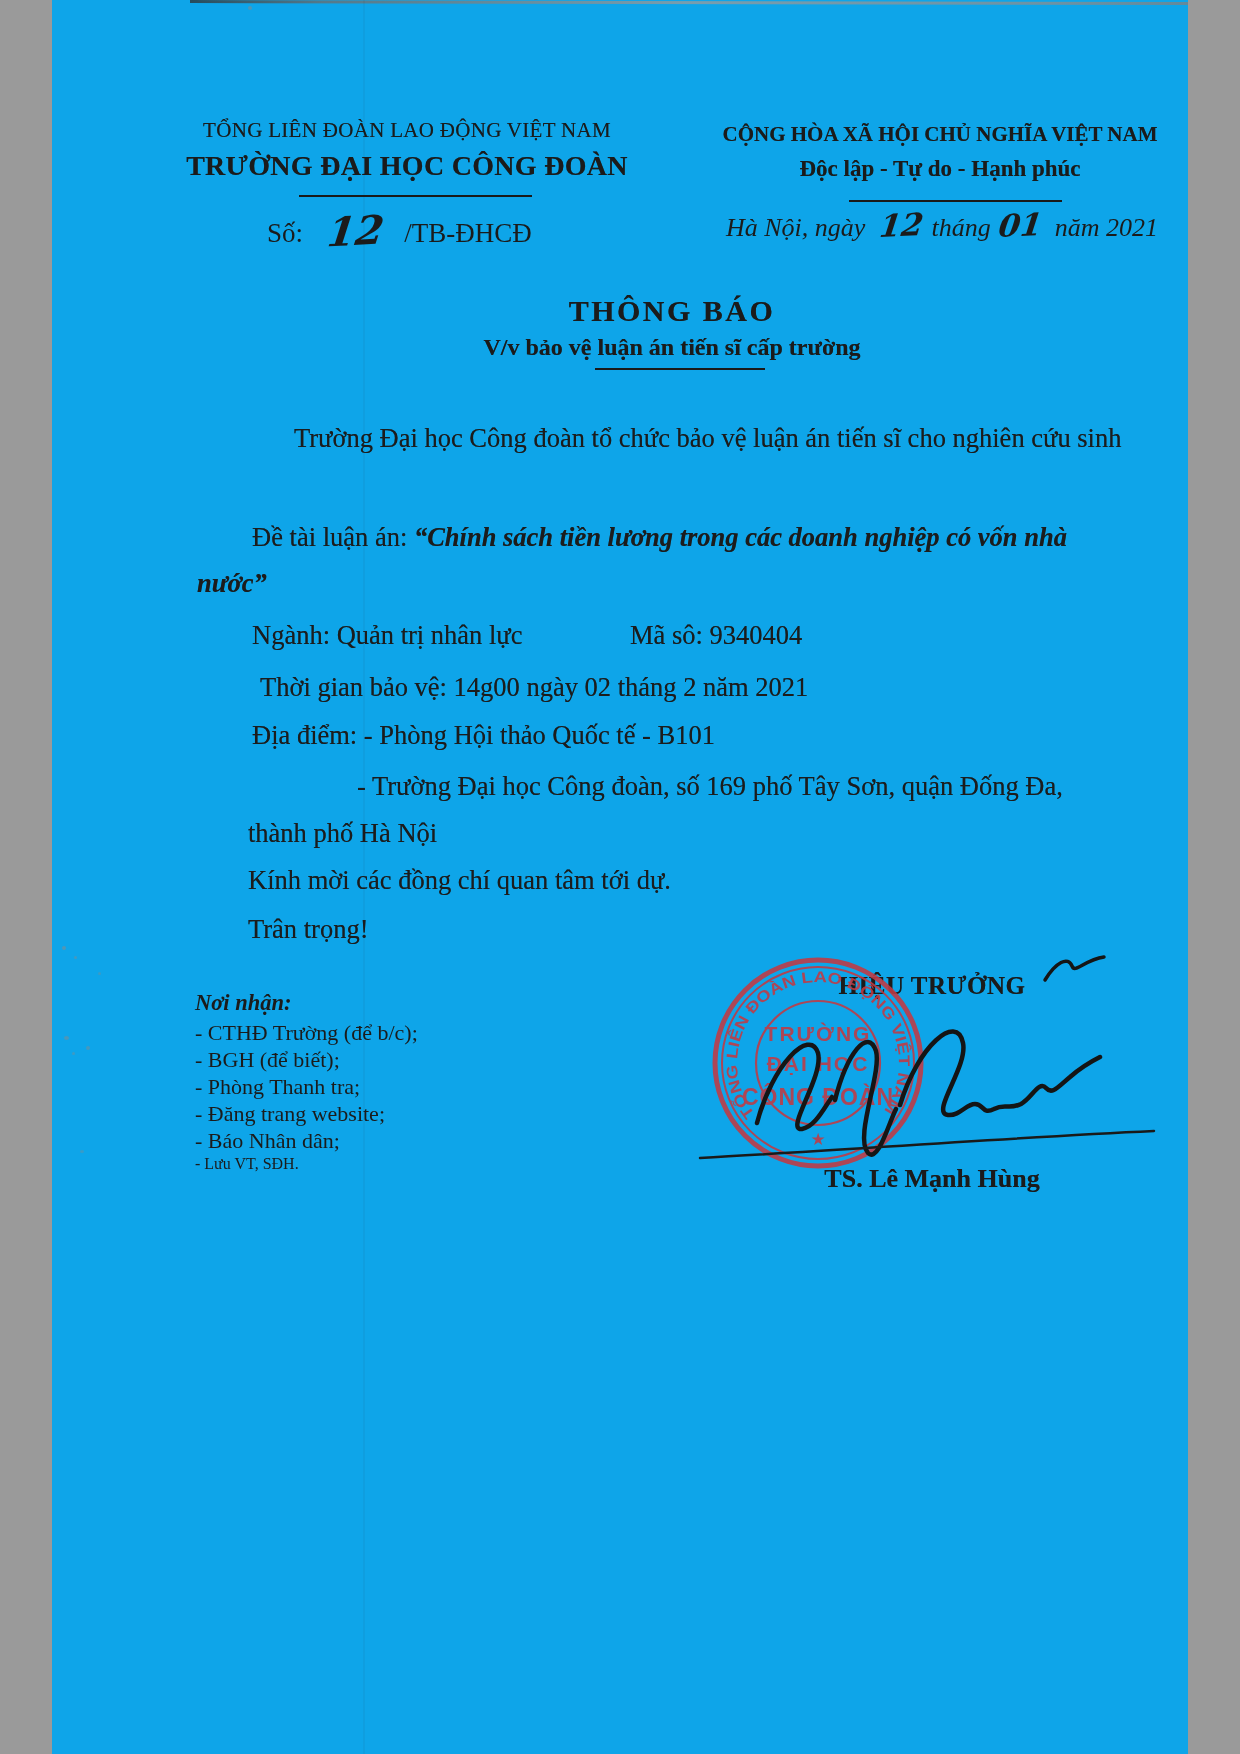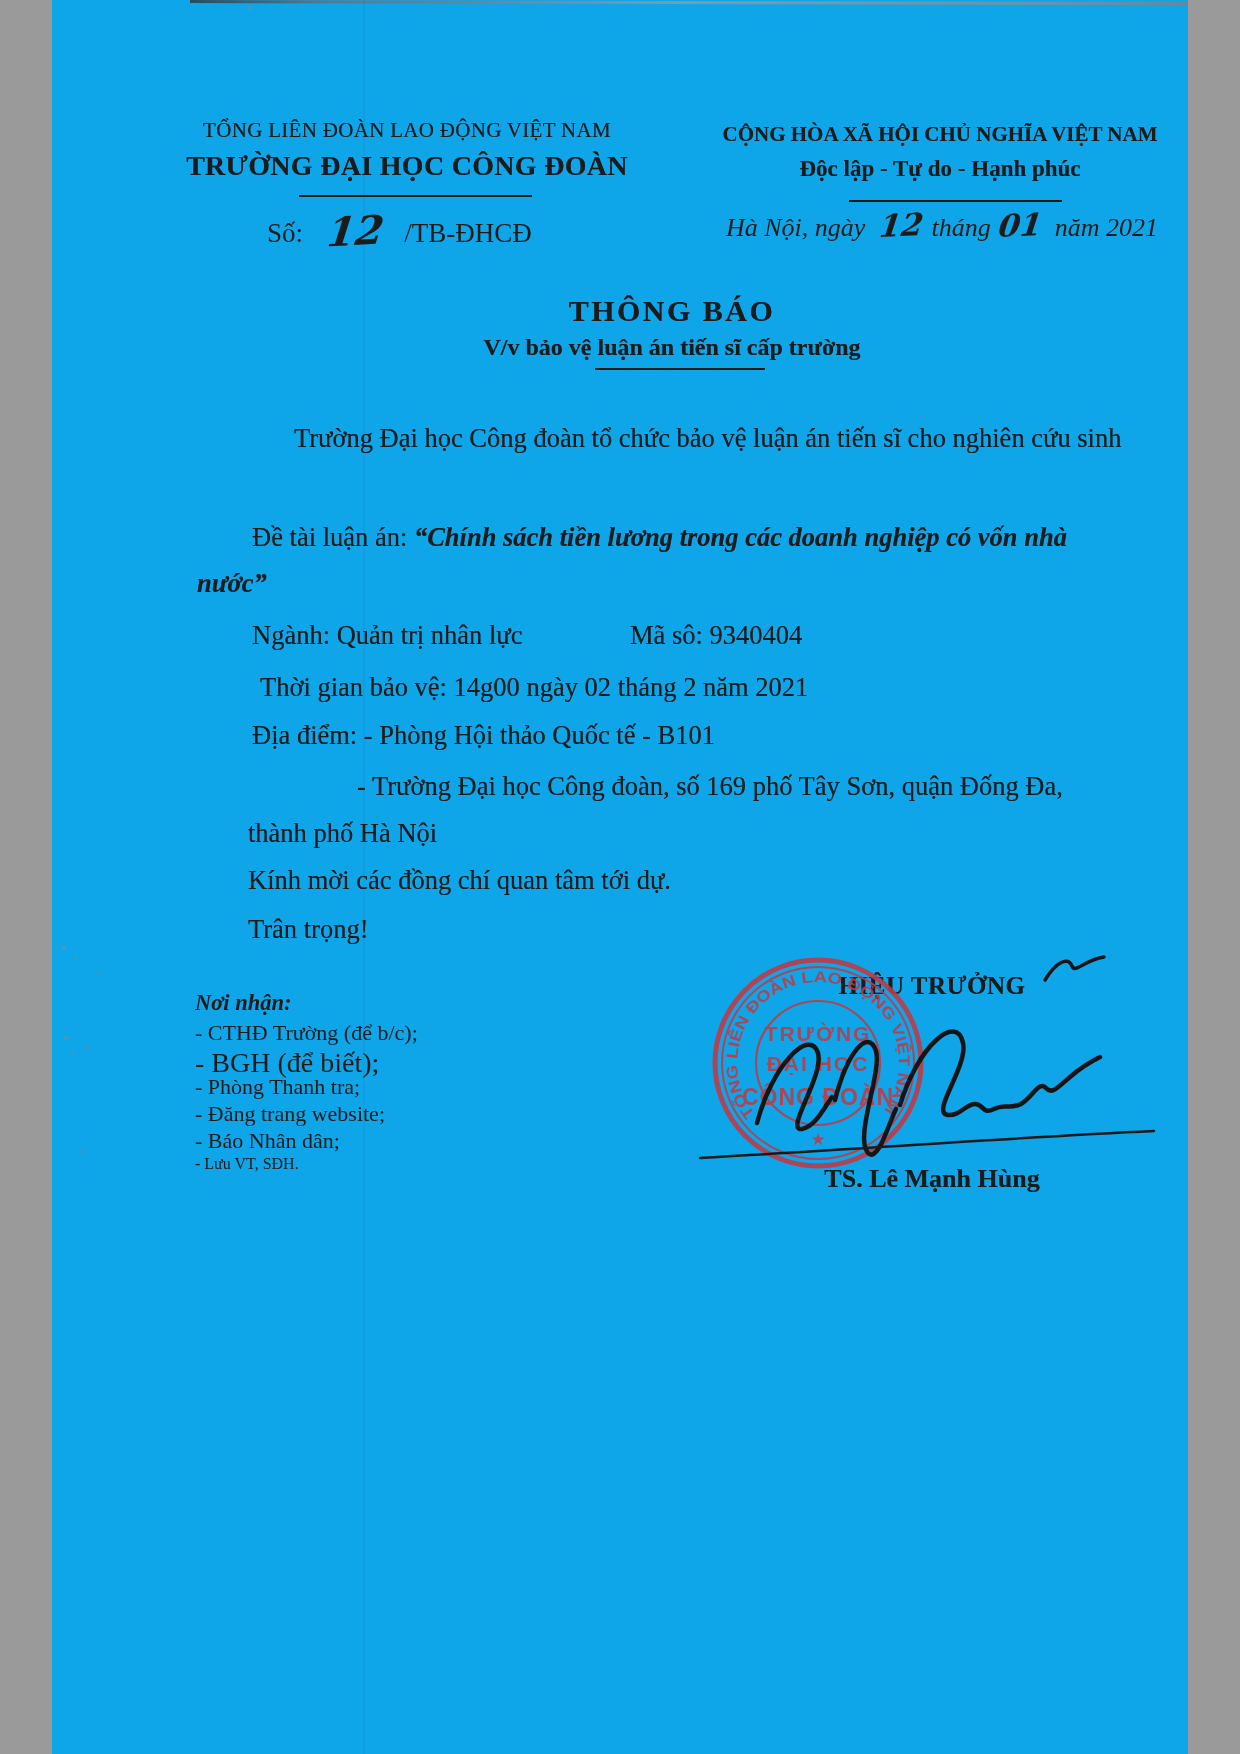--- a/index.html
+++ b/index.html
@@ -79,21 +79,21 @@
   <div class="line" style="left:578px;top:618px;">Mã sô: 9340404</div>
   <div class="line" style="left:208px;top:670px;font-family:Liberation Serif, serif;">Thời gian bảo vệ: 14g00 ngày 02 tháng 2 năm 2021</div>
   <div class="line" style="left:200px;top:718px;">Địa điểm: - Phòng Hội thảo Quốc tế - B101</div>
   <div class="line" style="left:305px;top:769px;">- Trường Đại học Công đoàn, số 169 phố Tây Sơn, quận Đống Đa,</div>
   <div class="line" style="left:196px;top:816px;">thành phố Hà Nội</div>
   <div class="line" style="left:196px;top:863px;">Kính mời các đồng chí quan tâm tới dự.</div>
   <div class="line" style="left:196px;top:912px;">Trân trọng!</div>
 
   <div class="abs b i" style="left:143px;top:990px;font-size:22.5px;">Nơi nhận:</div>
   <div class="abs" style="left:143px;top:1020px;font-size:22px;">- CTHĐ Trường (để b/c);</div>
-  <div class="abs" style="left:143px;top:1047px;font-size:28px;">- BGH (để biết);</div>
+  <div class="abs" style="left:143px;top:1047px;font-size:22px;">- BGH (để biết);</div>
   <div class="abs" style="left:143px;top:1074px;font-size:22px;">- Phòng Thanh tra;</div>
   <div class="abs" style="left:143px;top:1101px;font-size:22px;">- Đăng trang website;</div>
   <div class="abs" style="left:143px;top:1128px;font-size:22px;">- Báo Nhân dân;</div>
   <div class="abs" style="left:143px;top:1155px;font-size:16px;">- Lưu VT, SĐH.</div>
 
   <div class="abs ctr b" style="left:640px;top:972px;width:480px;font-size:25px;letter-spacing:.5px;z-index:2;text-shadow:0 0 .4px rgba(20,20,20,.55);">HIỆU TRƯỞNG</div>
 
   <svg style="left:988px;top:950px;z-index:4;" width="72" height="38" viewBox="0 0 72 38">
     <path d="M 5,30 C 16,12 28,6 32,16 C 35,24 44,10 64,7" fill="none" stroke="#151515" stroke-width="3.5" stroke-linecap="round"></path>
   </svg>

